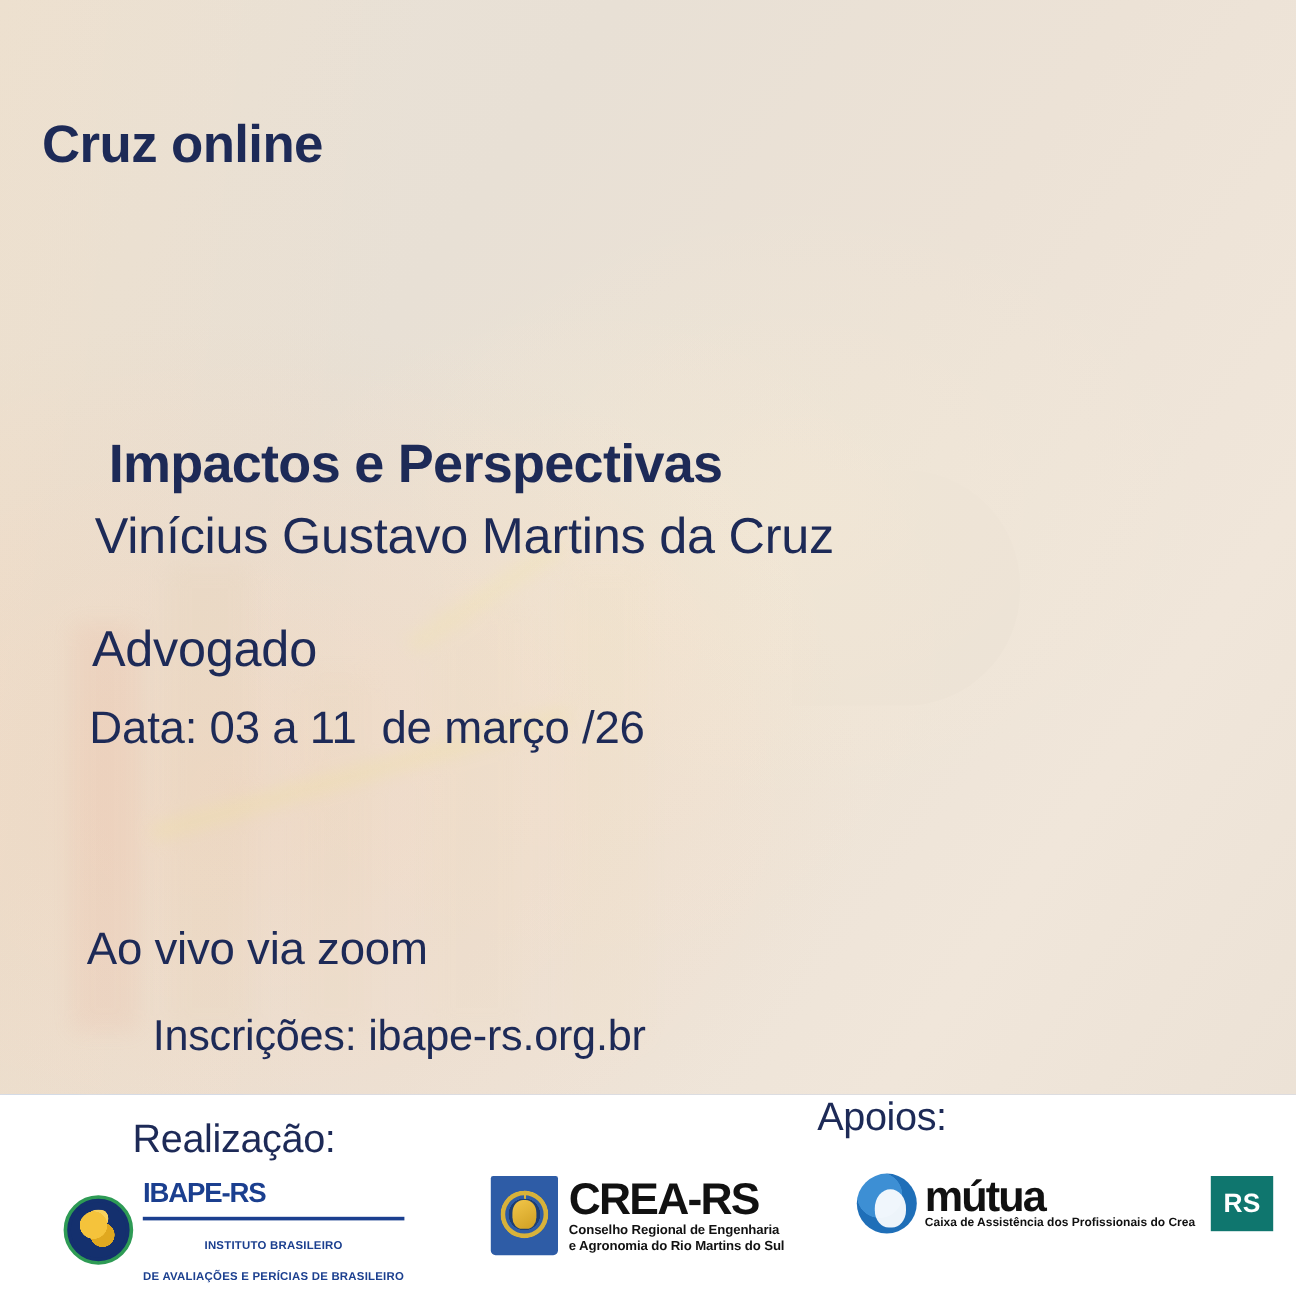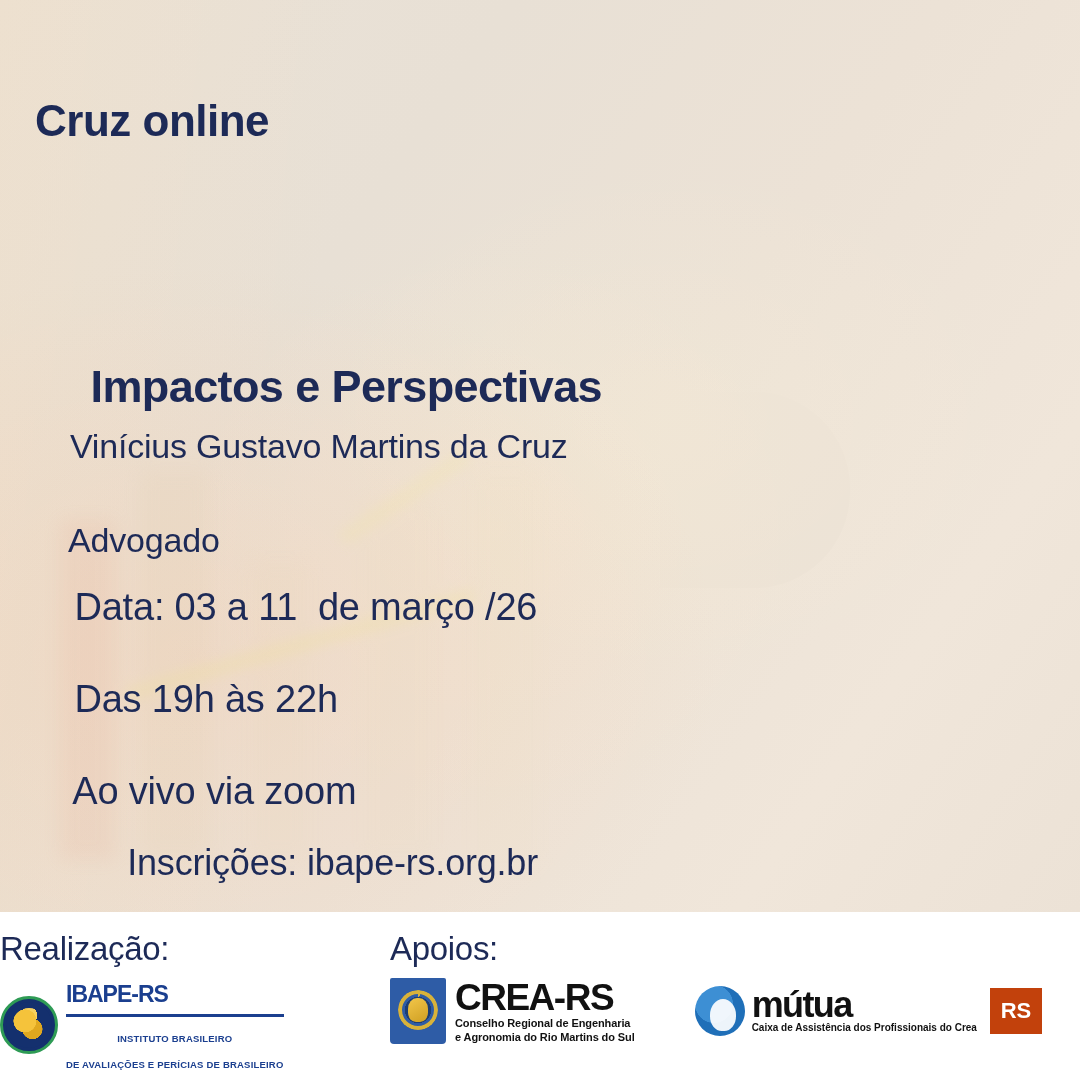--- a/index.html
+++ b/index.html
@@ -117,43 +117,43 @@
   .kicker {
     left:35px; top:96px;
     font-size:44px; font-weight:700; letter-spacing:-.5px;
   }
   .title {
     left:31px; top:205px;
     font-size:45px; font-weight:700; line-height:52px; letter-spacing:-.6px;
   }
   .speaker {
     left:33px; top:376px;
-    font-size:34px; font-weight:400; line-height:47px; letter-spacing:-.2px;
+    font-size:42px; font-weight:400; line-height:47px; letter-spacing:-.2px;
   }
   .dateblock {
     left:33px; top:538px;
     font-size:38px; font-weight:400; line-height:46px; letter-spacing:-.2px;
   }
   .signup {
     left:88px; top:789px;
     font-size:36px; font-weight:400; line-height:49px; letter-spacing:-.2px;
   }
   .signup .phone { display:block; text-align:center; }
 
   
   .footer {
     position:absolute; left:0; top:912px; width:1080px; height:168px;
     background:#ffffff;
     display:flex;
   }
   .foot-col {
-    display:flex; flex-direction:column; align-items:flex-start; justify-content:flex-start;
+    display:flex; flex-direction:column; align-items:center; justify-content:flex-start;
   }
   .foot-col.realiza { width:390px; padding-top:18px; }
-  .foot-col.apoios  { flex:1; padding-top:18px; }
+  .foot-col.apoios  { flex:1; }
   .foot-label {
     font-size:33px; color:#1d2a57; font-weight:400; letter-spacing:-.3px;
   }
   .logos-row { display:flex; align-items:center; gap:60px; margin-top:10px; }
 
   
   .logo-ibape { display:flex; align-items:center; gap:8px; }
   .seal {
     width:58px; height:58px; border-radius:50%;
     background:#14306e;
@@ -172,21 +172,21 @@
   }
   .ibape-wordmark { display:flex; flex-direction:column; }
   .ibape-top { font-size:23px; font-weight:700; color:#1b3f8f; letter-spacing:-1px; line-height:33px; }
   .ibape-rule { height:3px; background:#1b3f8f; margin:3px 0 2px; }
   .ibape-sub1, .ibape-sub2 {
     font-size:9.5px; font-weight:700; color:#1b3f8f; letter-spacing:.2px; line-height:12px;margin-top:14px;
   }
   .ibape-sub1 { text-align:center; }
 
   
-  .logo-crea { display:flex; align-items:center; gap:9px; }
+  .logo-crea { display:flex; align-items:center; gap:9px;margin-top:20px; }
   .crea-shield {
     width:56px; height:66px; background:#2e5ca6; flex:none;
     position:relative;
     border-radius:2px 2px 4px 4px;
   }
   .crea-shield::before {
     content:""; position:absolute; left:50%; top:48%;
     transform:translate(-50%,-50%);
     width:40px; height:40px; border-radius:50%;
     background:
@@ -216,21 +216,21 @@
     width:26px; height:32px; border-radius:50% 50% 45% 45%;
     background:#ffffff; opacity:.92;
   }
   .mutua-words { display:flex; flex-direction:column; }
   .mutua-top {
     font-size:36px; font-weight:700; color:#111; letter-spacing:-1.6px; line-height:34px;
     position:relative;
   }
   .mutua-sub { font-size:10px; font-weight:700; color:#111; line-height:12px; }
   .mutua-rs {
-    width:52px; height:46px; background:#c2410c; color:#fff;
+    width:52px; height:46px; background:#0f766e; color:#fff;
     display:flex; align-items:center; justify-content:center;
     font-size:22px; font-weight:700; margin-left:6px; flex:none;
   }
 </style>
 </head>
 <body>
 
 <div id="poster">
 
   <div class="bg-photo">
@@ -297,21 +297,21 @@
     <span> Impactos e Perspectivas</span>
   </div>
 
   <div class="txt speaker">
     <span>Vinícius Gustavo Martins da Cruz</span><br>
     <span>Advogado</span>
   </div>
 
   <div class="txt dateblock">
     <span>Data: 03 a 11  de março /26</span><br>
-    <span>Das 19h às 22h</span><br>
+    <br>
     <span>Ao vivo via zoom</span>
   </div>
 
   <div class="txt signup">
     <span>Inscrições: ibape-rs.org.br</span>
     <span class="phone">51-98129-4557</span>
   </div>
 
   <div class="footer">
 

